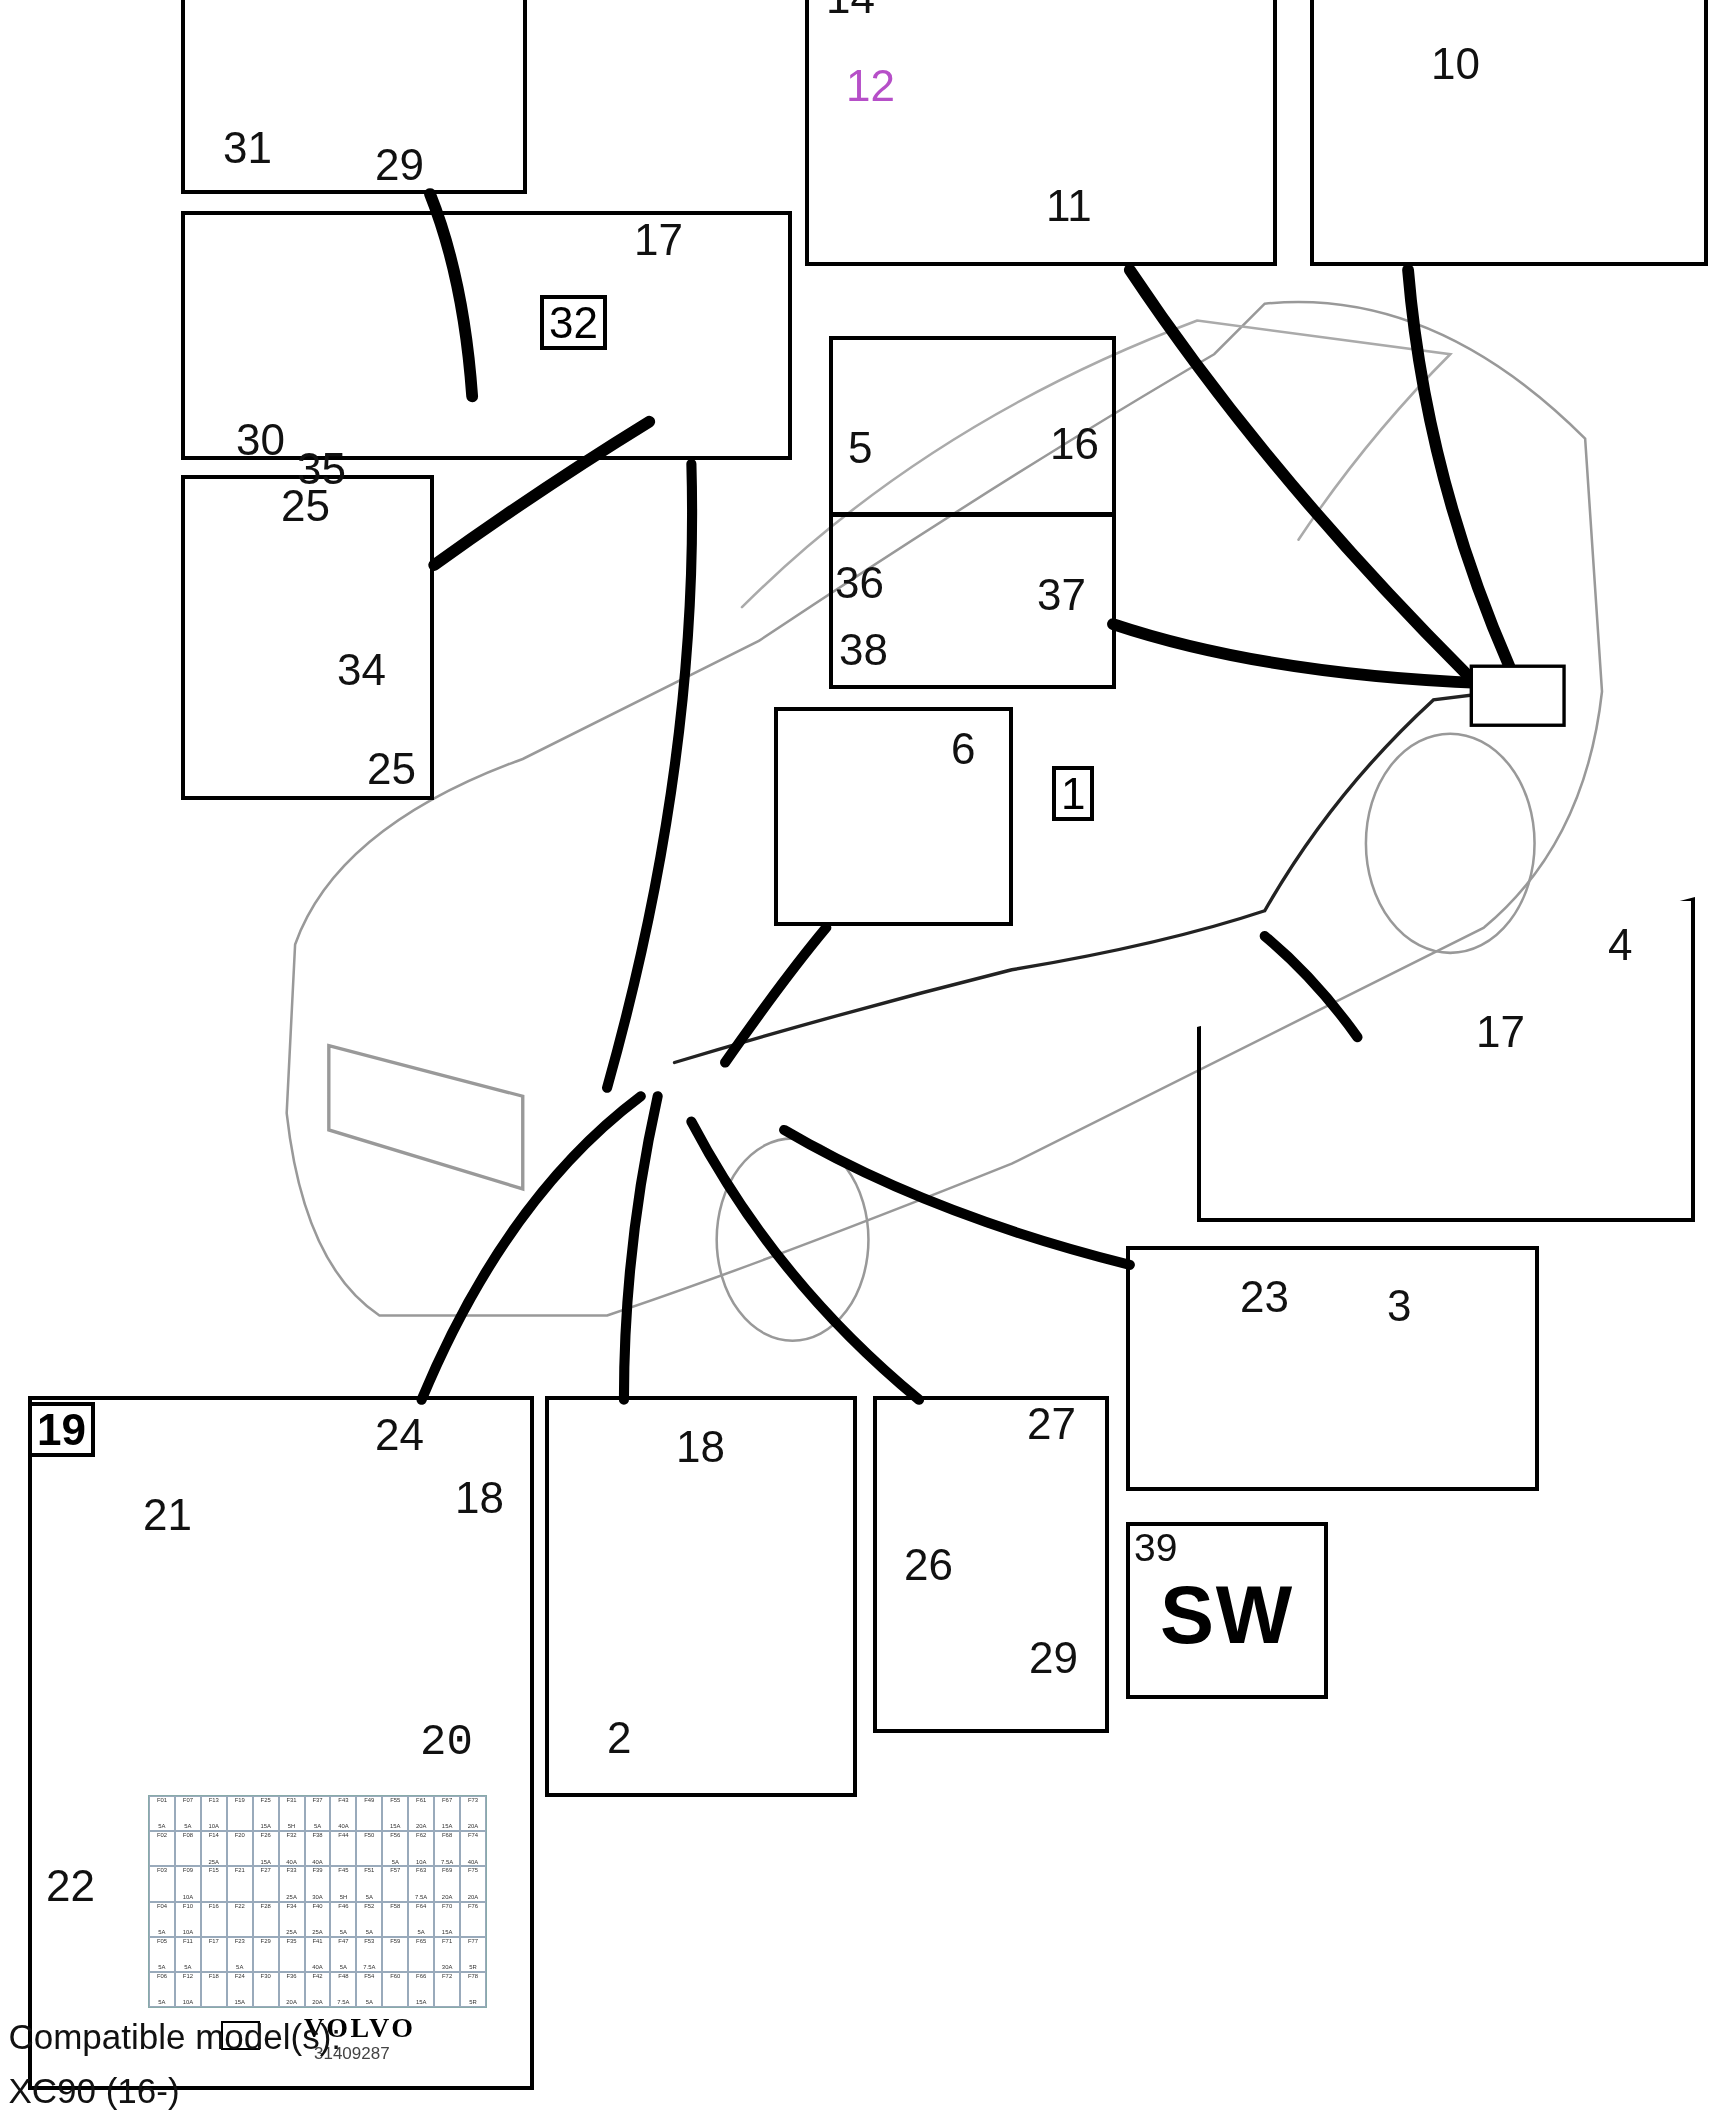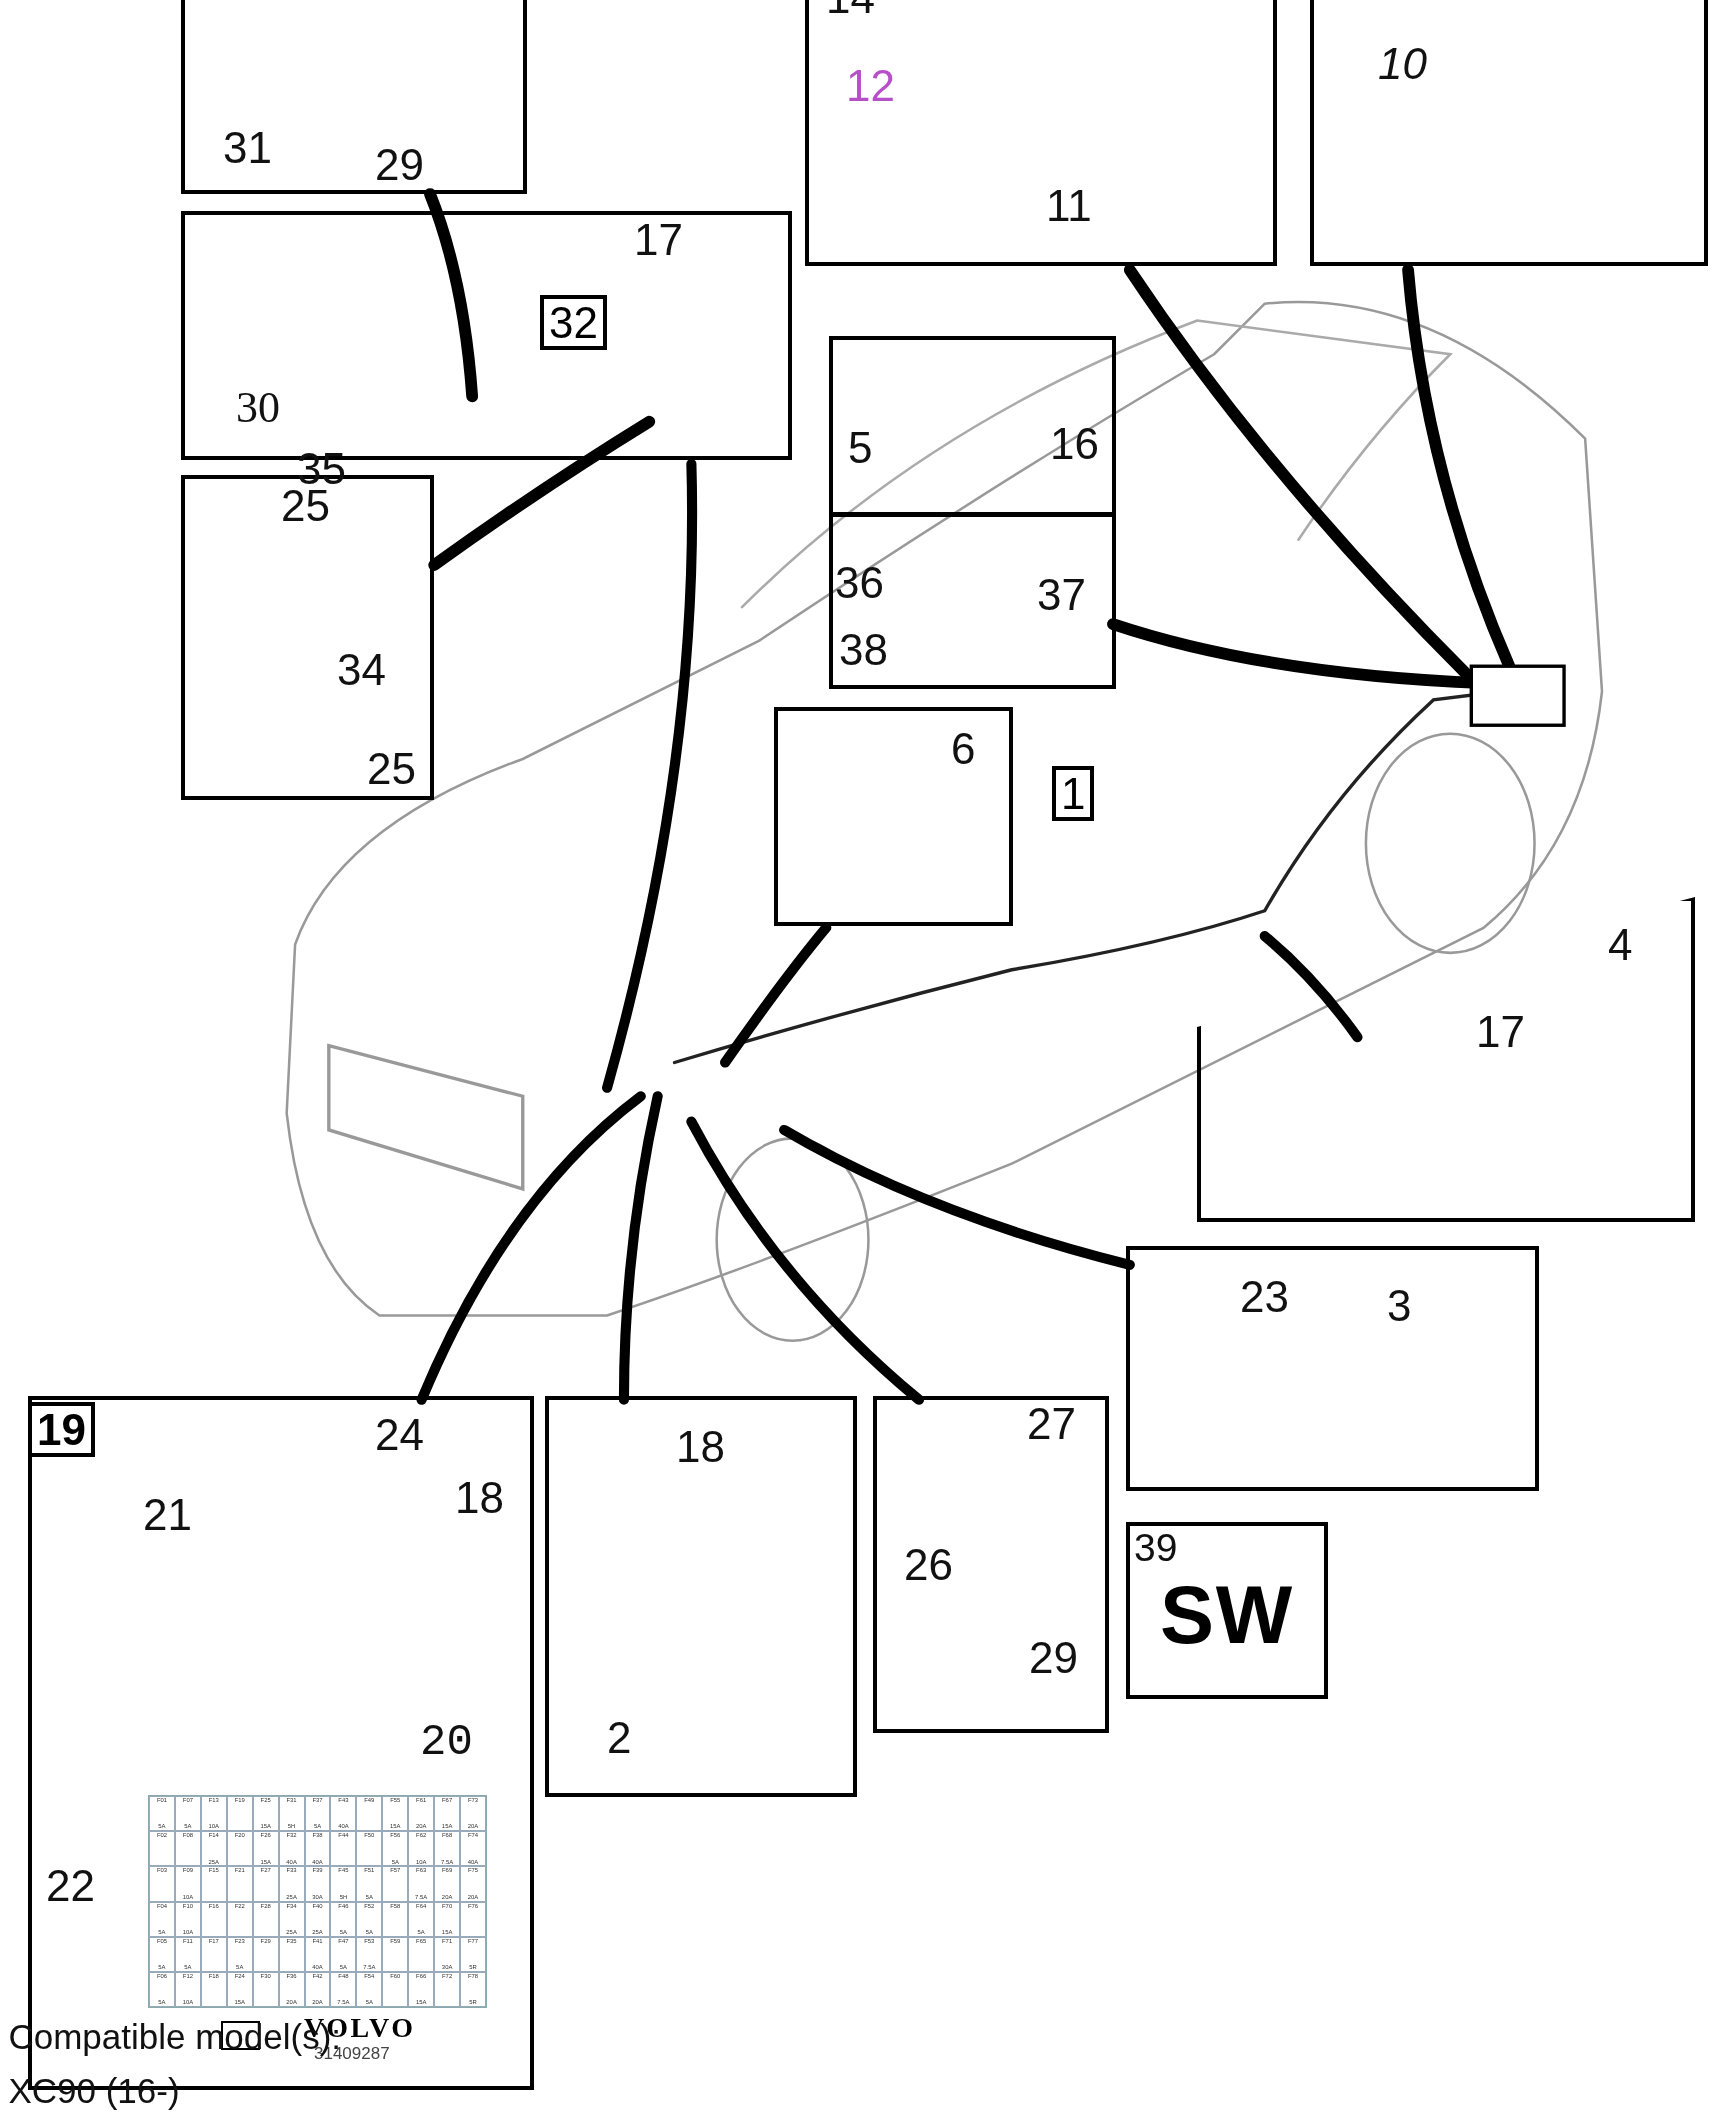--- a/index.html
+++ b/index.html
@@ -63,32 +63,32 @@
 <div class="frame" style="left:28px;top:1396px;width:506px;height:694px;"></div>
 <div class="frame" style="left:545px;top:1396px;width:312px;height:401px;"></div>
 <div class="frame" style="left:873px;top:1396px;width:236px;height:337px;"></div>
 <div class="frame" style="left:1126px;top:1522px;width:202px;height:177px;"></div>
 
 <span class="num" style="left:223px;top:126px;">31</span>
 <span class="num" style="left:375px;top:143px;">29</span>
 
 <span class="boxnum" style="left:540px;top:295px;">32</span>
 <span class="num" style="left:634px;top:218px;">17</span>
-<span class="num" style="left:236px;top:386px;font-family:Liberation Serif, serif;">30</span>
+<span class="num" style="left:236px;top:418px;">30</span>
 <span class="num" style="left:297px;top:400px;margin-top:47px;">35</span>
 
 <span class="num" style="left:281px;top:484px;">25</span>
 <span class="num" style="left:337px;top:648px;">34</span>
 <span class="num" style="left:367px;top:747px;">25</span>
 
 <span class="num" style="left:826px;top:-23.6px;">14</span>
 <span class="num hl" style="left:846px;top:64px;">12</span>
 <span class="num" style="left:1046px;top:184px;">11</span>
 
-<span class="num" style="left:1378px;top:42px;font-style:italic;">10</span>
+<span class="num" style="left:1431px;top:42px;">10</span>
 
 <span class="num" style="left:848px;top:426px;">5</span>
 <span class="num" style="left:1050px;top:422px;">16</span>
 
 <span class="num" style="left:835px;top:561px;">36</span>
 <span class="num" style="left:1037px;top:573px;">37</span>
 <span class="num" style="left:839px;top:628px;">38</span>
 
 <span class="num" style="left:951px;top:727px;">6</span>
 <span class="boxnum" style="left:1052px;top:766px;">1</span>

